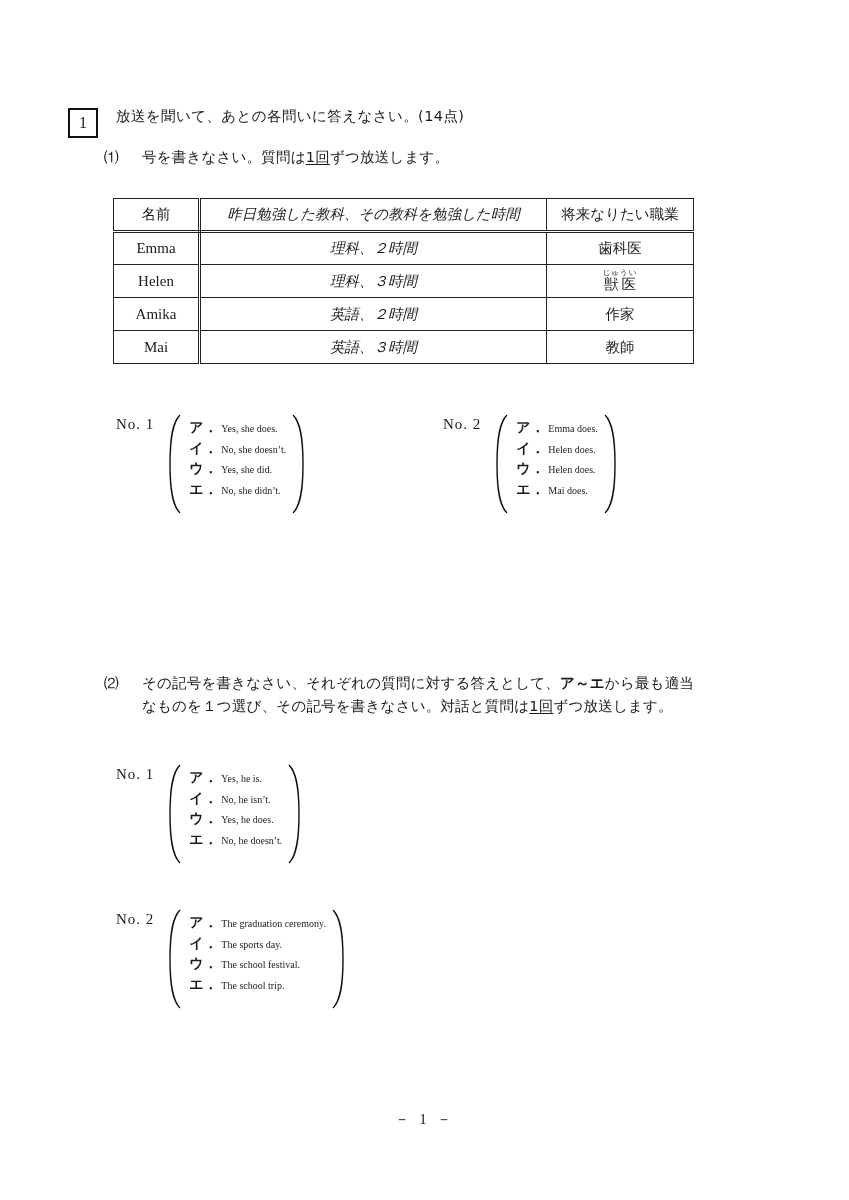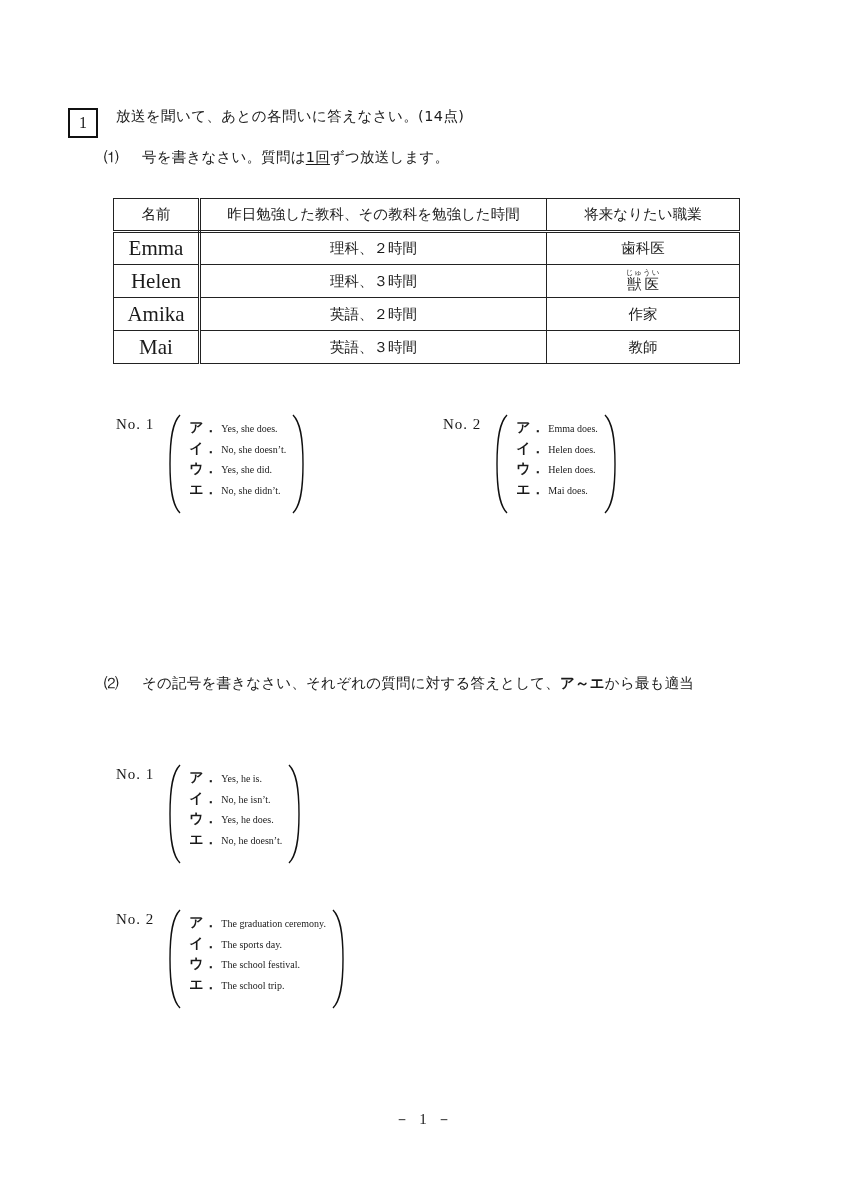--- a/index.html
+++ b/index.html
@@ -93,33 +93,33 @@
   table.info th, table.info td {
     border: 1px solid #222;
     text-align: center;
     vertical-align: middle;
     padding: 0;
     font-weight: normal;
     height: 33px;
     box-sizing: border-box;
   }
   table.info .col-name   { width: 86px; }
-  table.info .col-detail { width: 347px; }
-  table.info .col-job    { width: 193px; }
+  table.info .col-detail { width: 347px; font-style: italic; }
+  table.info .col-job    { width: 147px; }
 
   
   table.info .col-name {
     border-right: 3px double #222;
   }
   table.info thead th {
     border-bottom: 3px double #222;
   }
   table.info tbody tr td { height: 33px; }
   .jp { font-family: "DejaVu Sans", "Liberation Sans", sans-serif; font-size: 14.5px; }
-  .en { font-family: "Liberation Serif", serif; font-size: 21px; }
+  .en { font-family: "Liberation Serif", serif; font-size: 15px; }
 
   
   ruby { ruby-position: over; }
   rt {
     font-size: 7.5px;
     font-family: "DejaVu Sans", sans-serif;
     letter-spacing: 1px;
     line-height: 1;
   }
 
@@ -305,20 +305,21 @@
             <path d="M1 1 C8 8, 11 22, 11 50 C11 78, 8 92, 1 99" fill="none" stroke="#111" stroke-width="1.4"></path>
           </svg>
       </div>
     </div>
   </div>
 
   <div class="subq" id="subq2">
     <div class="subq-label jp">⑵</div>
     <div class="subq-body jp">
       <p><span>その記号を書きなさい、それぞれの質問に対する答えとして、</span><span class="bold-kana">ア～エ</span><span>から最も適当</span></p>
+      <p><span>なものを１つ選び、その記号を書きなさい。対話と質問は</span><span class="u-line">1回</span><span>ずつ放送します。</span></p>
     </div>
   </div>
 
   <div class="opt-block" id="b2no1">
     <div class="opt-no">No. 1</div>
     <div class="bracketed">
       <div class="brace">
         <svg viewBox="0 0 13 100" preserveAspectRatio="none">
             <path d="M12 1 C5 8, 2 22, 2 50 C2 78, 5 92, 12 99" fill="none" stroke="#111" stroke-width="1.4"></path>
           </svg>

